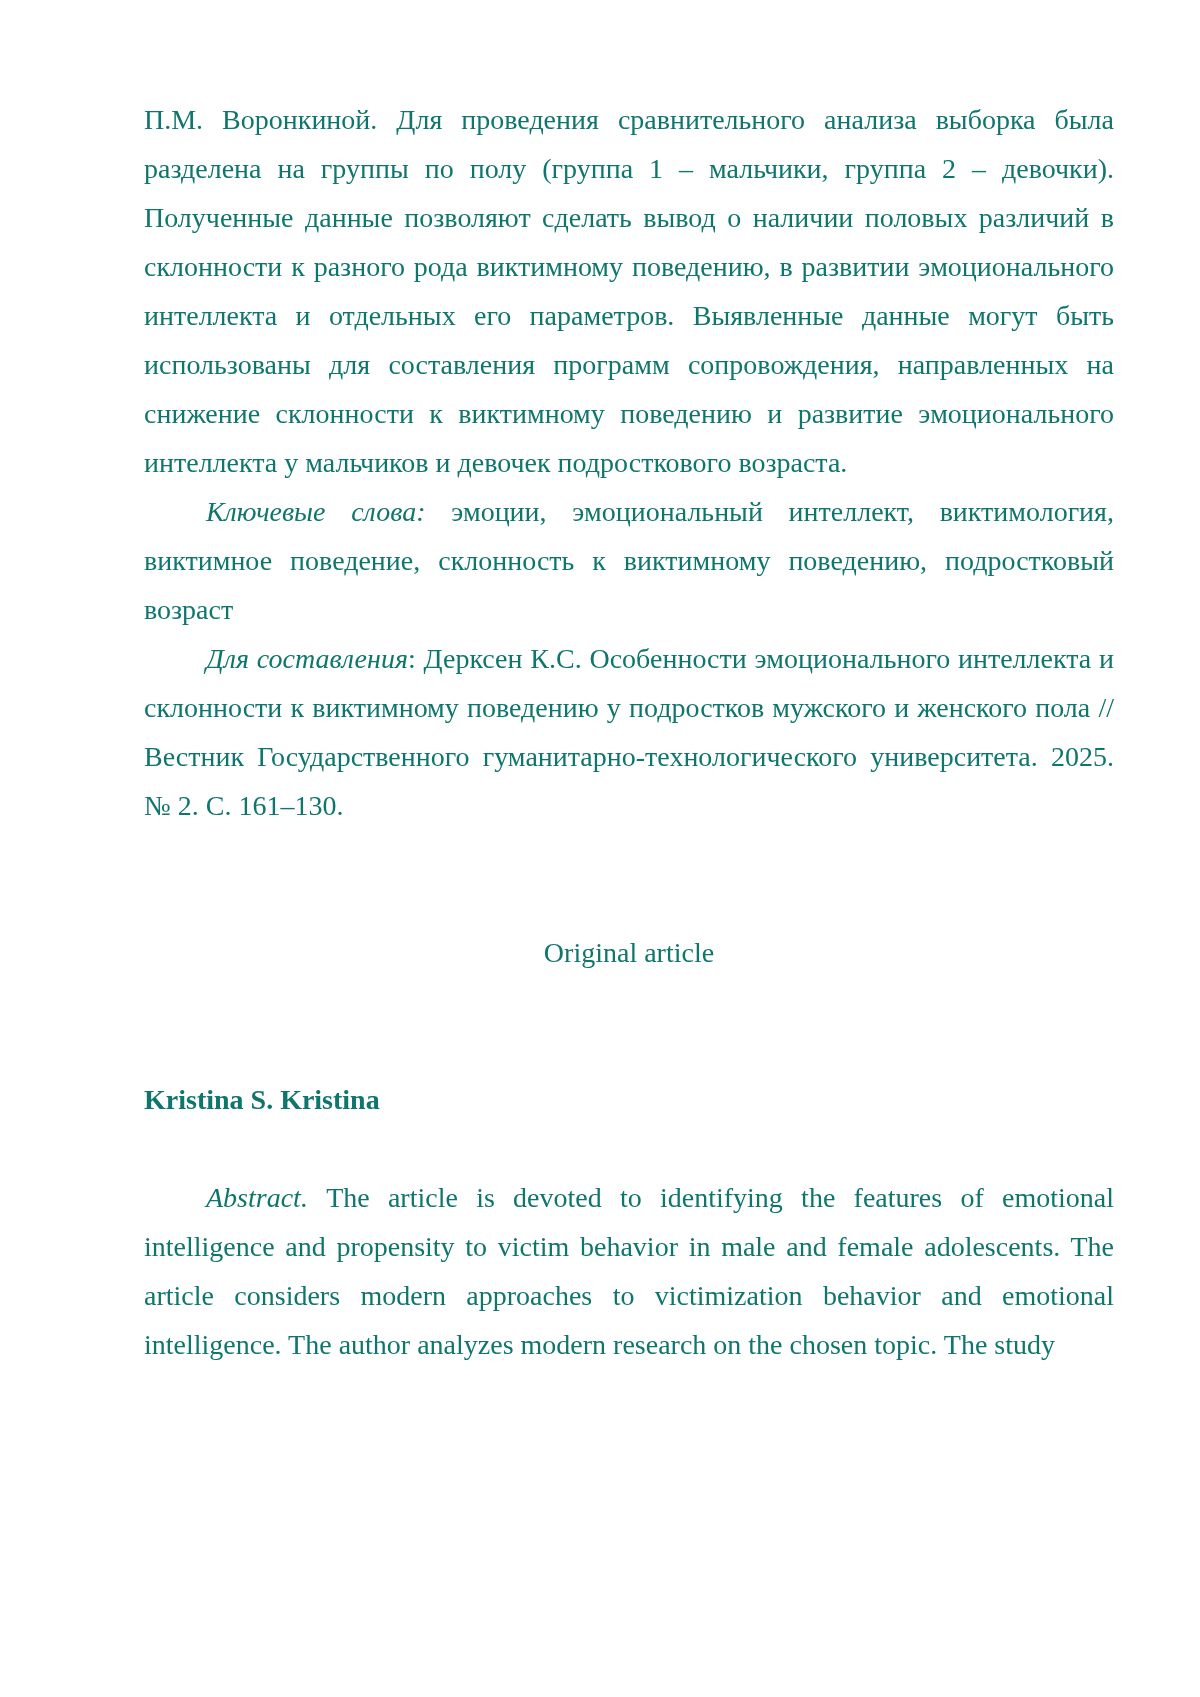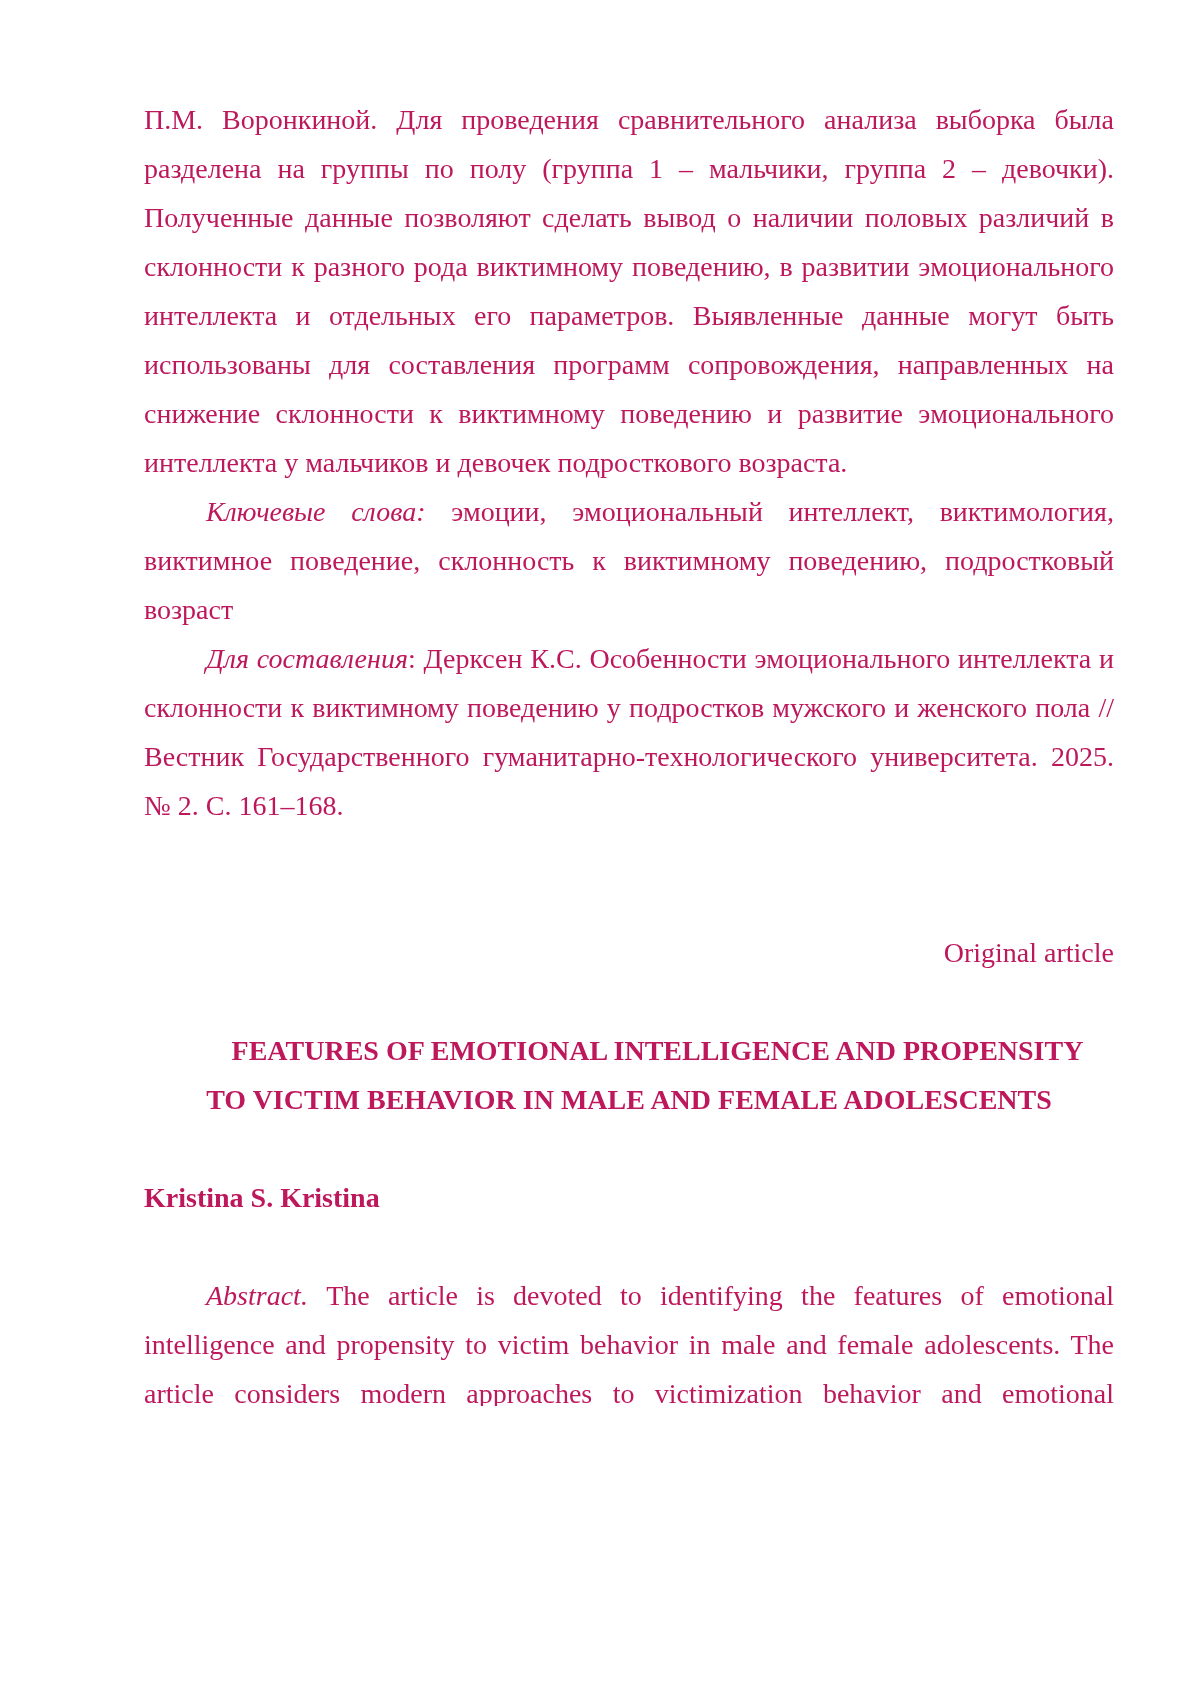--- a/index.html
+++ b/index.html
@@ -5,21 +5,21 @@
   html, body {
     margin: 0;
     padding: 0;
     background: #ffffff;
   }
   .page {
     position: relative;
     width: 1200px;
     height: 1406px;
     background: #ffffff;
-    color: #be185d;
+    color: #0f766e;
     font-family: "Liberation Serif", "DejaVu Serif", serif;
     overflow: hidden;
   }
   .content {
     box-sizing: border-box;
     width: 100%;
     height: 100%;
     padding: 95px 86px 0 144px; 
   }
   .para {
@@ -35,21 +35,21 @@
   .lead {
     font-weight: normal;
     font-style: italic;
   }
   .gap-1 { height: 49px; }
   .gap-2 { height: 98px; }
   .article-type {
     margin: 0;
     font-size: 28px;
     line-height: 49px;
-    text-align: right;
+    text-align: center;
   }
   .title {
     margin: 0;
     font-size: 28px;
     line-height: 49px;
     font-weight: bold;
     text-align: center;
     text-indent: 57px; 
   }
   .author-line {
@@ -63,29 +63,28 @@
 </head>
 <body>
 
 <div class="page">
   <div class="content">
 
     <p class="para">П.М. Воронкиной. Для проведения сравнительного анализа выборка была разделена на группы по полу (группа 1 – мальчики, группа 2 – девочки). Полученные данные позволяют сделать вывод о наличии половых различий в склонности к разного рода виктимному поведению, в развитии эмоционального интеллекта и отдельных его параметров. Выявленные данные могут быть использованы для составления программ сопровождения, направленных на снижение склонности к виктимному поведению и развитие эмоционального интеллекта у мальчиков и девочек подросткового возраста.</p>
 
     <p class="para indent"><span class="lead">Ключевые слова: </span><span>эмоции, эмоциональный интеллект, виктимология, виктимное поведение, склонность к виктимному поведению, подростковый возраст</span></p>
 
-    <p class="para indent"><span class="lead">Для составления</span><span>: Дерксен К.С. Особенности эмоционального интеллекта и склонности к виктимному поведению у подростков мужского и женского пола // Вестник Государственного гуманитарно-технологического университета. 2025. № 2. С. 161–168.</span></p>
+    <p class="para indent"><span class="lead">Для составления</span><span>: Дерксен К.С. Особенности эмоционального интеллекта и склонности к виктимному поведению у подростков мужского и женского пола // Вестник Государственного гуманитарно-технологического университета. 2025. № 2. С. 161–130.</span></p>
 
     <div class="gap-2"></div>
 
     <p class="article-type">Original article</p>
 
     <div class="gap-1"></div>
 
-    <h1 class="title"><span>FEATURES OF EMOTIONAL INTELLIGENCE AND PROPENSITY</span><br><span>TO VICTIM BEHAVIOR IN MALE AND FEMALE ADOLESCENTS</span></h1>
 
     <div class="gap-1"></div>
 
     <p class="author-line bold">Kristina S. Kristina</p>
 
 
 
     <div class="gap-1"></div>
 
     <p class="para indent"><span class="lead">Abstract. </span><span>The article is devoted to identifying the features of emotional intelligence and propensity to victim behavior in male and female adolescents. The article considers modern approaches to victimization behavior and emotional intelligence. The author analyzes modern research on the chosen topic. The study</span></p>

